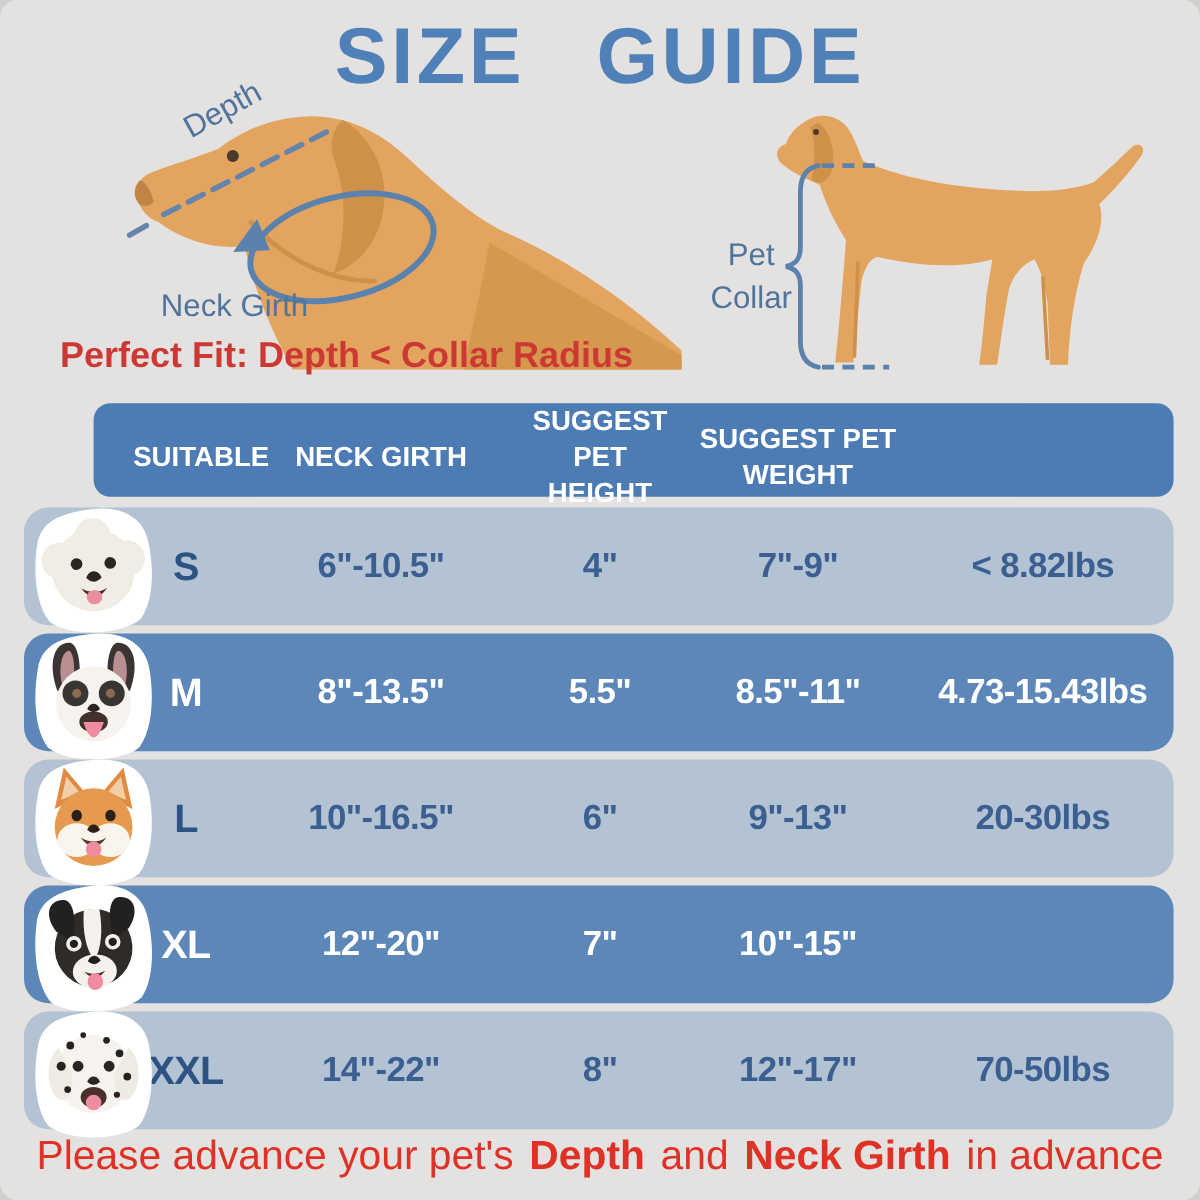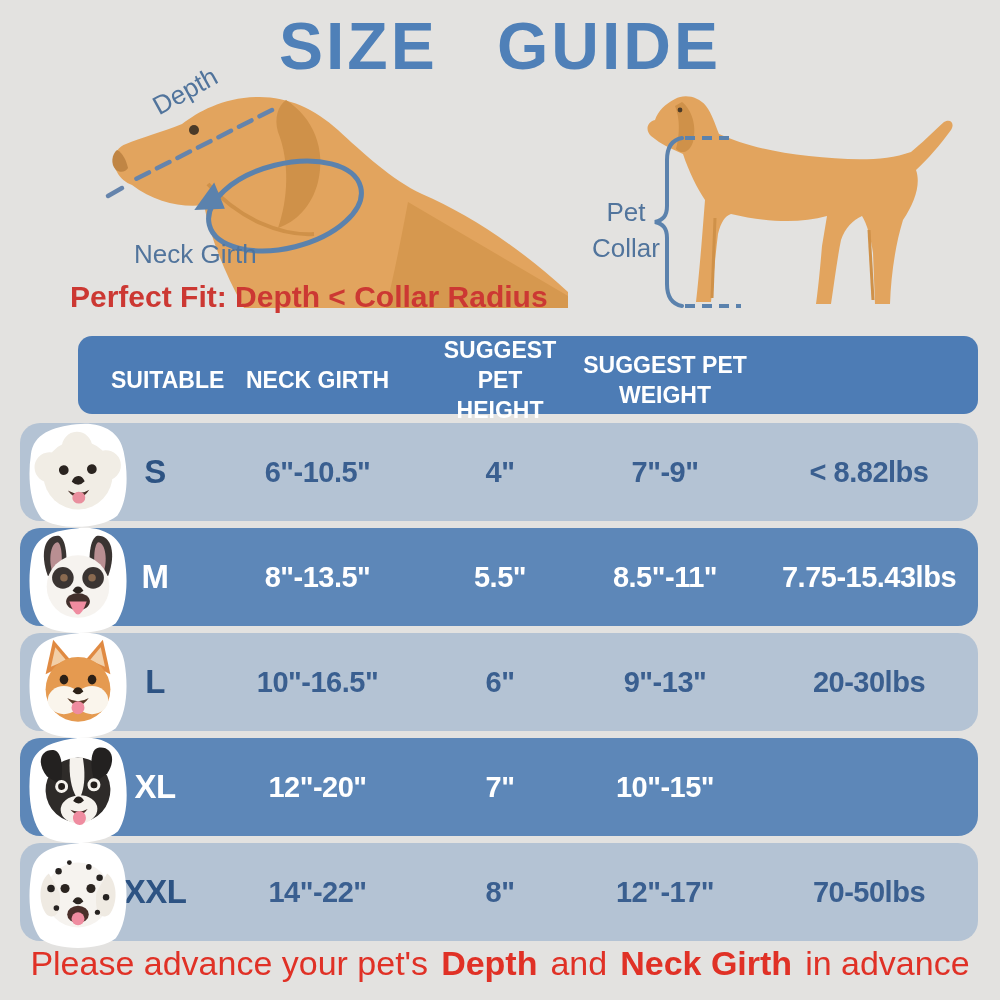--- a/index.html
+++ b/index.html
@@ -1,36 +1,37 @@
 <!DOCTYPE html>
 <html><head>
 <meta charset="utf-8">
 <style>
   html,body{margin:0;padding:0;background:#cfcfcd;}
   .canvas{
     position:relative;width:1000px;height:1000px;margin:0 auto;
     background:#e3e2e0;overflow:hidden;
     font-family:"Liberation Sans", sans-serif;
+    border-radius:15px;
   }
   
   .title{
     position:absolute;top:8px;left:0;width:100%;text-align:center;
     font-size:66px;font-weight:bold;color:#4f80b8;
     letter-spacing:3px;word-spacing:38px;
   }
   
   .diag{position:absolute;}
   .diag-label{
     position:absolute;color:#51749c;font-size:26px;line-height:1.4;
   }
   .depth-label{left:146px;top:92px;transform:rotate(-29deg);transform-origin:left top;}
   .neckgirth-label{left:134px;top:236px;}
   .petheight-label{left:590px;top:194px;width:72px;text-align:center;}
   .perfect-fit{
-    position:absolute;left:70px;top:280px;
+    position:absolute;left:50px;top:280px;
     font-size:30px;font-weight:bold;color:#cc3833;letter-spacing:0px;
   }
   
   .thead{
     position:absolute;left:78px;top:336px;width:900px;height:78px;
     background:#4d7cb5;border-radius:14px;
     display:grid;grid-template-columns:27px 100px 225px 140px 190px 1fr;
     align-items:center;
   }
   .thead .hcell{
@@ -152,21 +153,21 @@
         <circle cx="63" cy="48" r="3.5" fill="#8a6a50"></circle>
       <path d="M45,60 Q50,65 55,60 Q53,56 50,56 Q47,56 45,60 Z" fill="#2b2420"></path>
       <ellipse cx="50" cy="70" rx="11" ry="8" fill="#42302c"></ellipse>
       <path d="M42,70 Q50,94 58,70 Z" fill="#ef8ca0"></path>
     </svg>
     <span></span>
     <span class="cell size">M</span>
     <span class="cell">8"-13.5"</span>
     <span class="cell">5.5"</span>
     <span class="cell">8.5"-11"</span>
-    <span class="cell">7.75-15.43lbs</span>
+    <span class="cell">4.73-15.43lbs</span>
   </div>
 
   <div class="trow row-light" style="top:633px;">
     <svg class="sticker" viewBox="0 0 100 100">
       <path d="M50,2 C72,0 90,9 93,29 C97,52 95,77 85,90 C70,102 30,102 15,90 C5,77 3,52 7,29 C10,9 28,4 50,2 Z" fill="#ffffff"></path>
       <path d="M20,40 L27,8 L44,28 Z" fill="#e08a42"></path>
         <path d="M80,40 L73,8 L56,28 Z" fill="#e08a42"></path>
       <path d="M25,33 L29,15 L39,27 Z" fill="#f2cfa8"></path>
         <path d="M75,33 L71,15 L61,27 Z" fill="#f2cfa8"></path>
       <circle cx="50" cy="54" r="30" fill="#e59a50"></circle>

